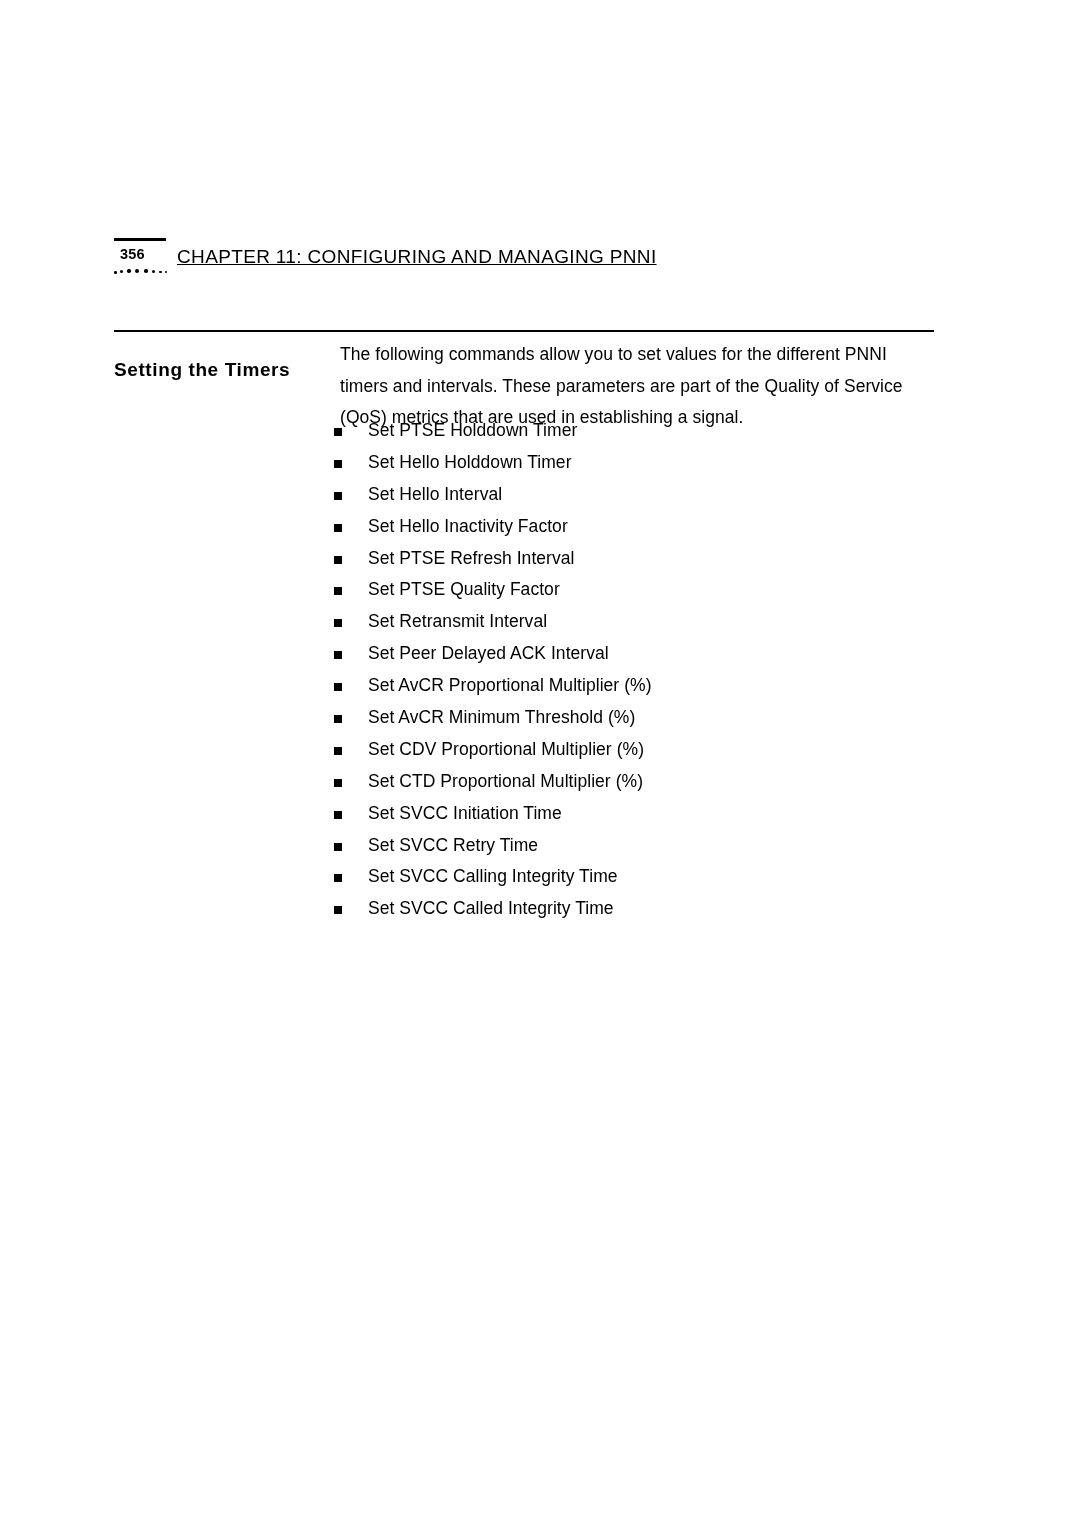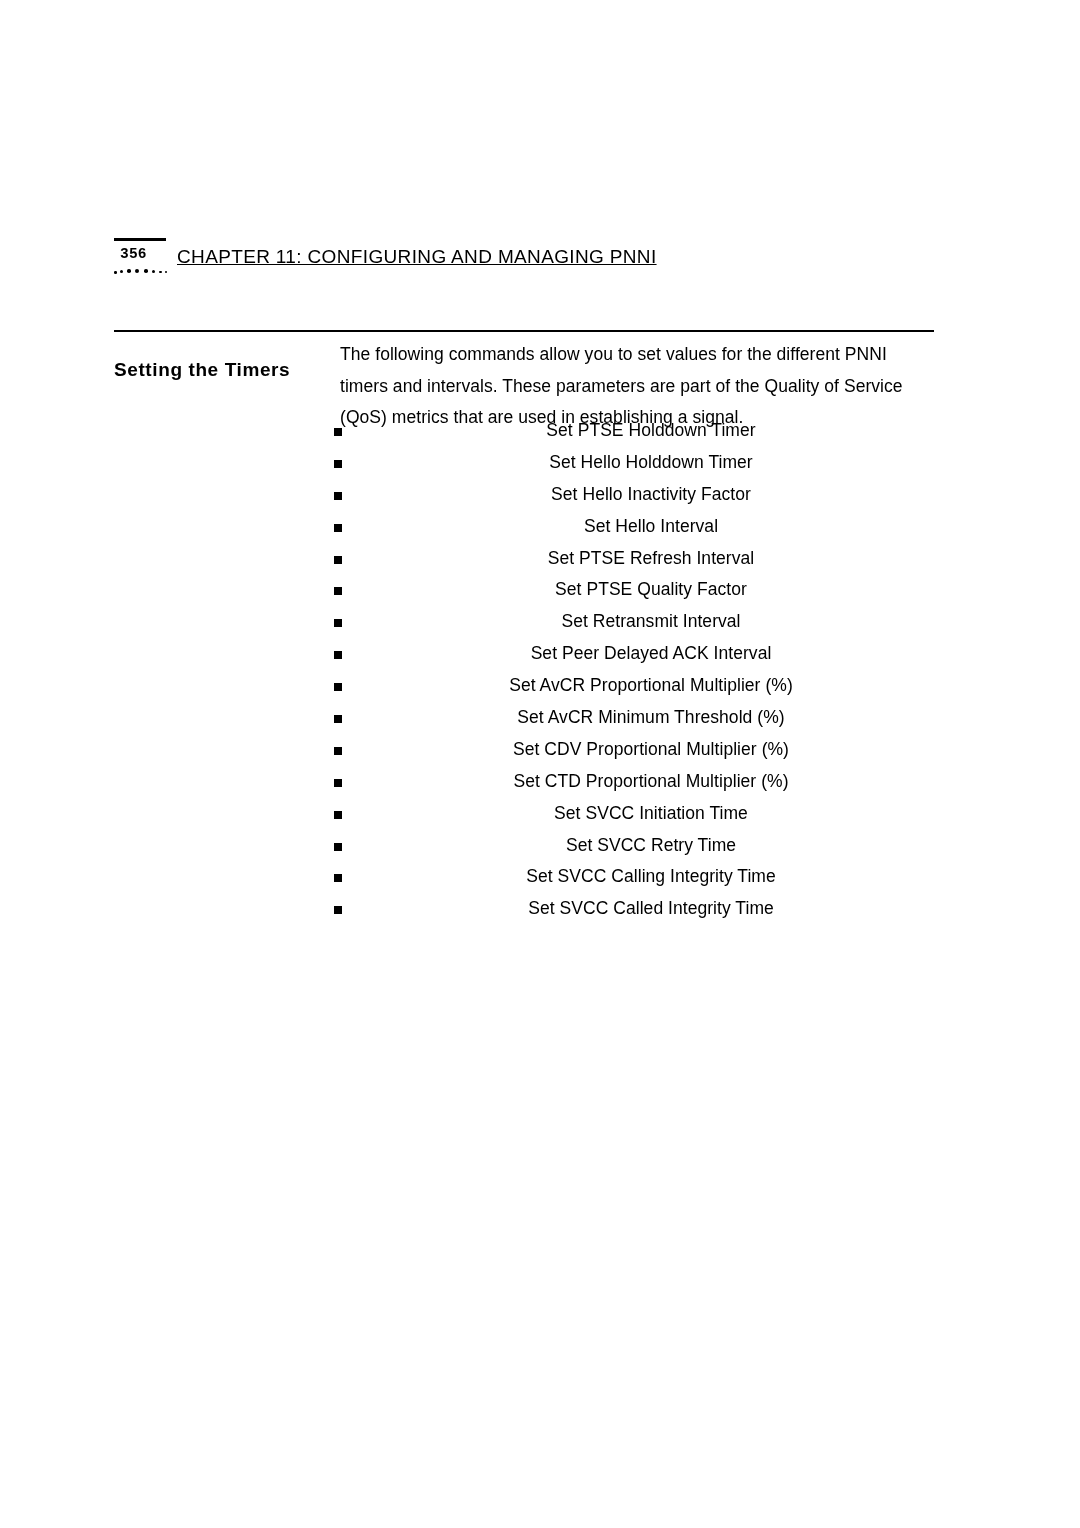--- a/index.html
+++ b/index.html
@@ -37,21 +37,20 @@
     height: 3px;
     background: #000000;
   }
   .page-number {
     position: absolute;
     left: 6px;
     top: 8px;
     font-size: 14.5px;
     font-weight: bold;
     letter-spacing: 0.2px;
-    font-family: Liberation Mono, monospace;
   }
   .header-title {
     position: absolute;
     left: 63px;
     top: 8px;
     font-size: 19px;
     letter-spacing: 0.35px;
     white-space: nowrap;
     text-decoration: underline;
   }
@@ -102,21 +101,20 @@
     line-height: 31.6px;
     letter-spacing: 0.05px;
   }
 
   
   .bullet-list {
     position: absolute;
     left: 334px;
     top: 415px;
     width: 600px;
-    text-align: center;
   }
   .bullet-item {
     position: relative;
     height: 31.9px;
     font-size: 17.5px;
     line-height: 31.9px;
     letter-spacing: 0.05px;
     padding-left: 34px;
     white-space: nowrap;
   }
@@ -153,22 +151,22 @@
 
   <div class="body-rule"></div>
 
   <div class="section-heading">Setting the Timers</div>
 
   <div class="intro">The following commands allow you to set values for the different PNNI timers and intervals. These parameters are part of the Quality of Service (QoS) metrics that are used in establishing a signal.</div>
 
   <div class="bullet-list">
     <div class="bullet-item">Set PTSE Holddown Timer</div>
     <div class="bullet-item">Set  Hello Holddown Timer</div>
+    <div class="bullet-item">Set Hello Interval</div>
     <div class="bullet-item">Set Hello Inactivity Factor</div>
-    <div class="bullet-item">Set Hello Interval</div>
     <div class="bullet-item">Set PTSE Refresh Interval</div>
     <div class="bullet-item">Set PTSE Quality Factor</div>
     <div class="bullet-item">Set Retransmit Interval</div>
     <div class="bullet-item">Set Peer Delayed ACK Interval</div>
     <div class="bullet-item">Set AvCR Proportional Multiplier (%)</div>
     <div class="bullet-item">Set AvCR Minimum Threshold (%)</div>
     <div class="bullet-item">Set CDV Proportional Multiplier (%)</div>
     <div class="bullet-item">Set CTD Proportional Multiplier (%)</div>
     <div class="bullet-item">Set SVCC Initiation Time</div>
     <div class="bullet-item">Set SVCC Retry Time</div>

